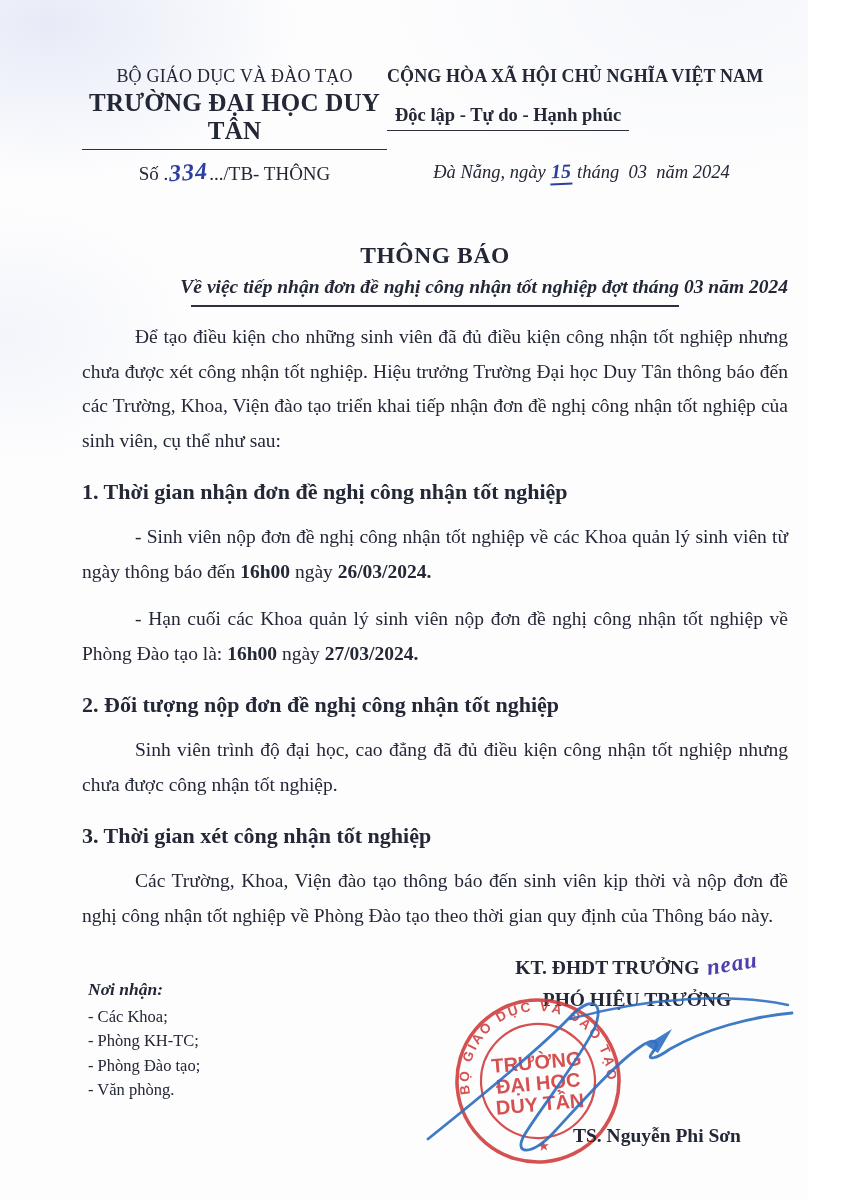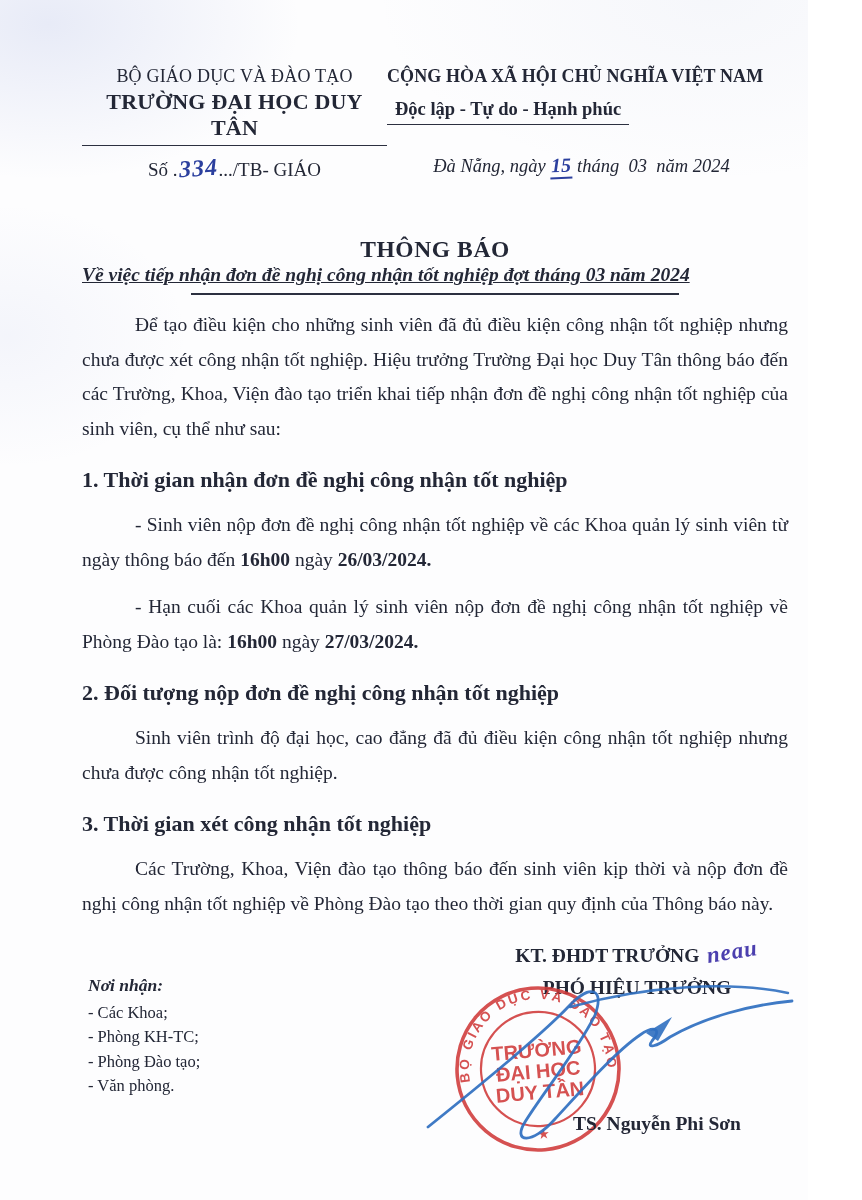--- a/index.html
+++ b/index.html
@@ -18,46 +18,46 @@
       radial-gradient(520px 280px at 88% 0%, rgba(130,150,200,0.06), rgba(130,150,200,0) 65%),
       var(--paper);
   }
   .content{position:absolute; left:82px; top:66px; width:706px;}
 
   
   .hdr{display:flex; align-items:flex-start;}
   .hdr-left{width:305px; text-align:center;}
   .hdr-right{flex:1; text-align:left;}
   .hl1{font-size:18px; letter-spacing:.2px;}
-  .hl2{display:inline-block; font-size:22px; font-weight:bold; letter-spacing:.2px;
+  .hl2{display:inline-block; font-size:25px; font-weight:bold; letter-spacing:.2px;
        border-bottom:1.6px solid #2c3040; padding:2px 2px 4px;}
   .so-line{margin-top:9px; font-size:19px;}
   .hand{color:var(--hand-blue); font-style:italic; font-weight:bold;}
   .so-num{display:inline-block; font-size:24px; letter-spacing:1px; transform:rotate(-4deg); margin:0 1px;}
   .hr1{font-size:18px; font-weight:bold; letter-spacing:.1px;}
   .hr2{display:inline-block; font-size:18.5px; font-weight:bold;
-       border-bottom:1.6px solid #2c3040; padding:2px 8px 4px; margin-top:10px;}
+       border-bottom:1.6px solid #2c3040; padding:2px 8px 4px; margin-top:16px;}
   .date-line{margin-top:8px; font-style:italic; font-size:18.5px; white-space:pre-wrap;}
   .date-day{font-size:20px; border-bottom:2.2px solid var(--hand-blue); padding:0 1px; transform:rotate(-2deg); display:inline-block;}
 
   
   .title{margin-top:36px; text-align:center; font-size:23.5px; font-weight:bold; letter-spacing:.6px;}
-  .subtitle-wrap{text-align:left; margin-top:1px;text-decoration:underline;}
+  .subtitle-wrap{text-align:right; margin-top:7px;}
   .subtitle{font-size:19.5px; font-weight:bold; font-style:italic;}
   .subtitle-rule{width:488px; height:2px; background:#2c3040; margin:7px auto 0;}
 
   
   .para{font-size:19.5px; line-height:34.5px; text-align:justify; text-indent:53px; margin:13px 0 0;}
   .h-sec{font-size:22px; font-weight:bold; margin:19px 0 0; line-height:30px;}
   .b{}
   b,.bold{font-weight:bold;}
 
   
   .sig{position:relative; margin-top:16px; height:330px;}
-  .recipients{position:absolute; left:6px; top:36px; font-size:16.5px; line-height:24.5px;}
+  .recipients{position:absolute; left:6px; top:28px; font-size:16.5px; line-height:24.5px;}
   .recipients .lbl{font-weight:bold; font-style:italic; font-size:17.5px; margin-bottom:3px;}
   .sign-head{position:absolute; left:390px; top:2px; width:330px; text-align:center;
              font-weight:bold; font-size:19.5px; line-height:32px; white-space:nowrap;}
   .paraph{color:var(--paraph-blue); font-style:italic; font-weight:bold; font-size:23px;
           display:inline-block; transform:rotate(-9deg) translateY(-3px); margin-left:8px; letter-spacing:1px;}
   .sign-name{position:absolute; left:410px; top:176px; width:330px; text-align:center;
              font-weight:bold; font-size:19.5px;}
   .stamp{position:absolute; left:368px; top:44px; width:176px; height:176px;
          transform:rotate(-5deg); opacity:.88;}
   .sig-svg{position:absolute; left:336px; top:38px; width:400px; height:185px; pointer-events:none;}
@@ -68,21 +68,21 @@
 <div class="sheet">
   <div class="content">
 
     <div class="hdr">
       <div class="hdr-left">
         <div class="hl1">BỘ GIÁO DỤC VÀ ĐÀO TẠO</div>
         <div>
           <span class="hl2">TRƯỜNG ĐẠI HỌC DUY TÂN</span>
         </div>
         <div class="so-line">
-          <span>Số .</span><span class="hand so-num">334</span><span>.../TB- GIÁO</span>
+          <span>Số .</span><span class="hand so-num">334</span><span>.../TB- THÔNG</span>
         </div>
       </div>
       <div class="hdr-right">
         <div class="hr1">CỘNG HÒA XÃ HỘI CHỦ NGHĨA VIỆT NAM</div>
         <div>
           <span class="hr2">Độc lập - Tự do - Hạnh phúc</span>
         </div>
         <div class="date-line">
           <span>Đà Nẵng, ngày </span><span class="hand date-day">15</span><span> tháng  03  năm 2024</span>
         </div>

